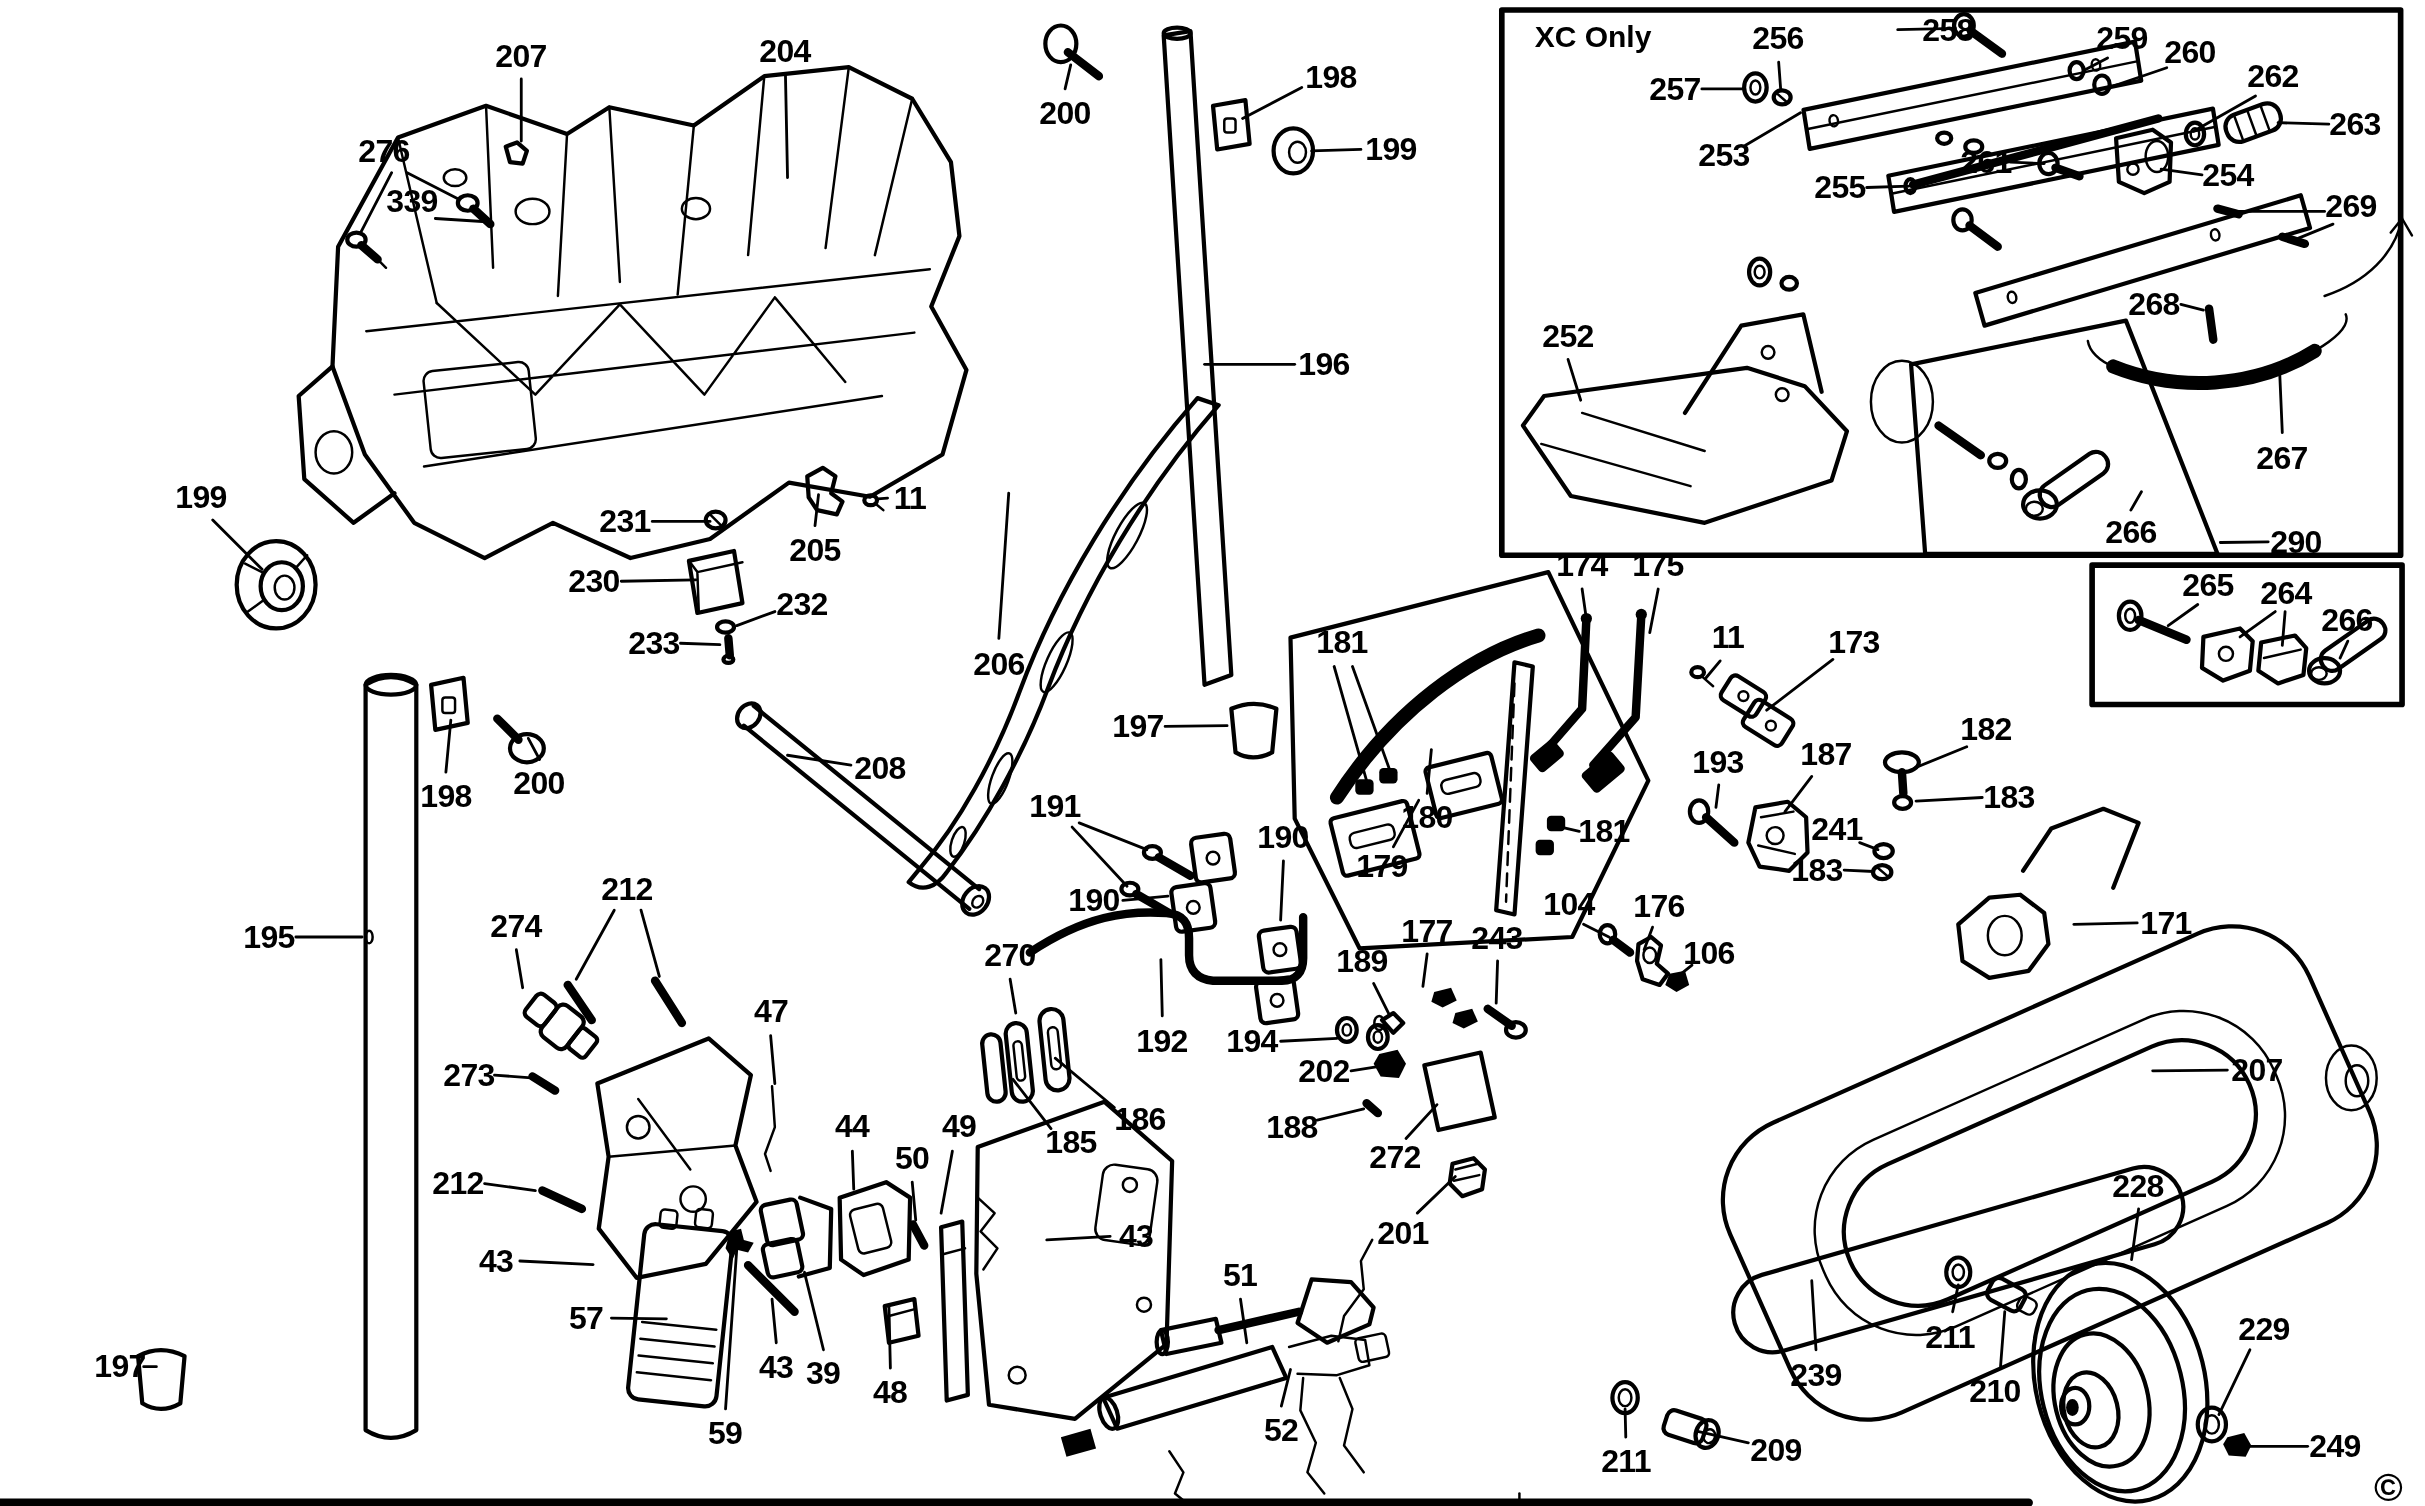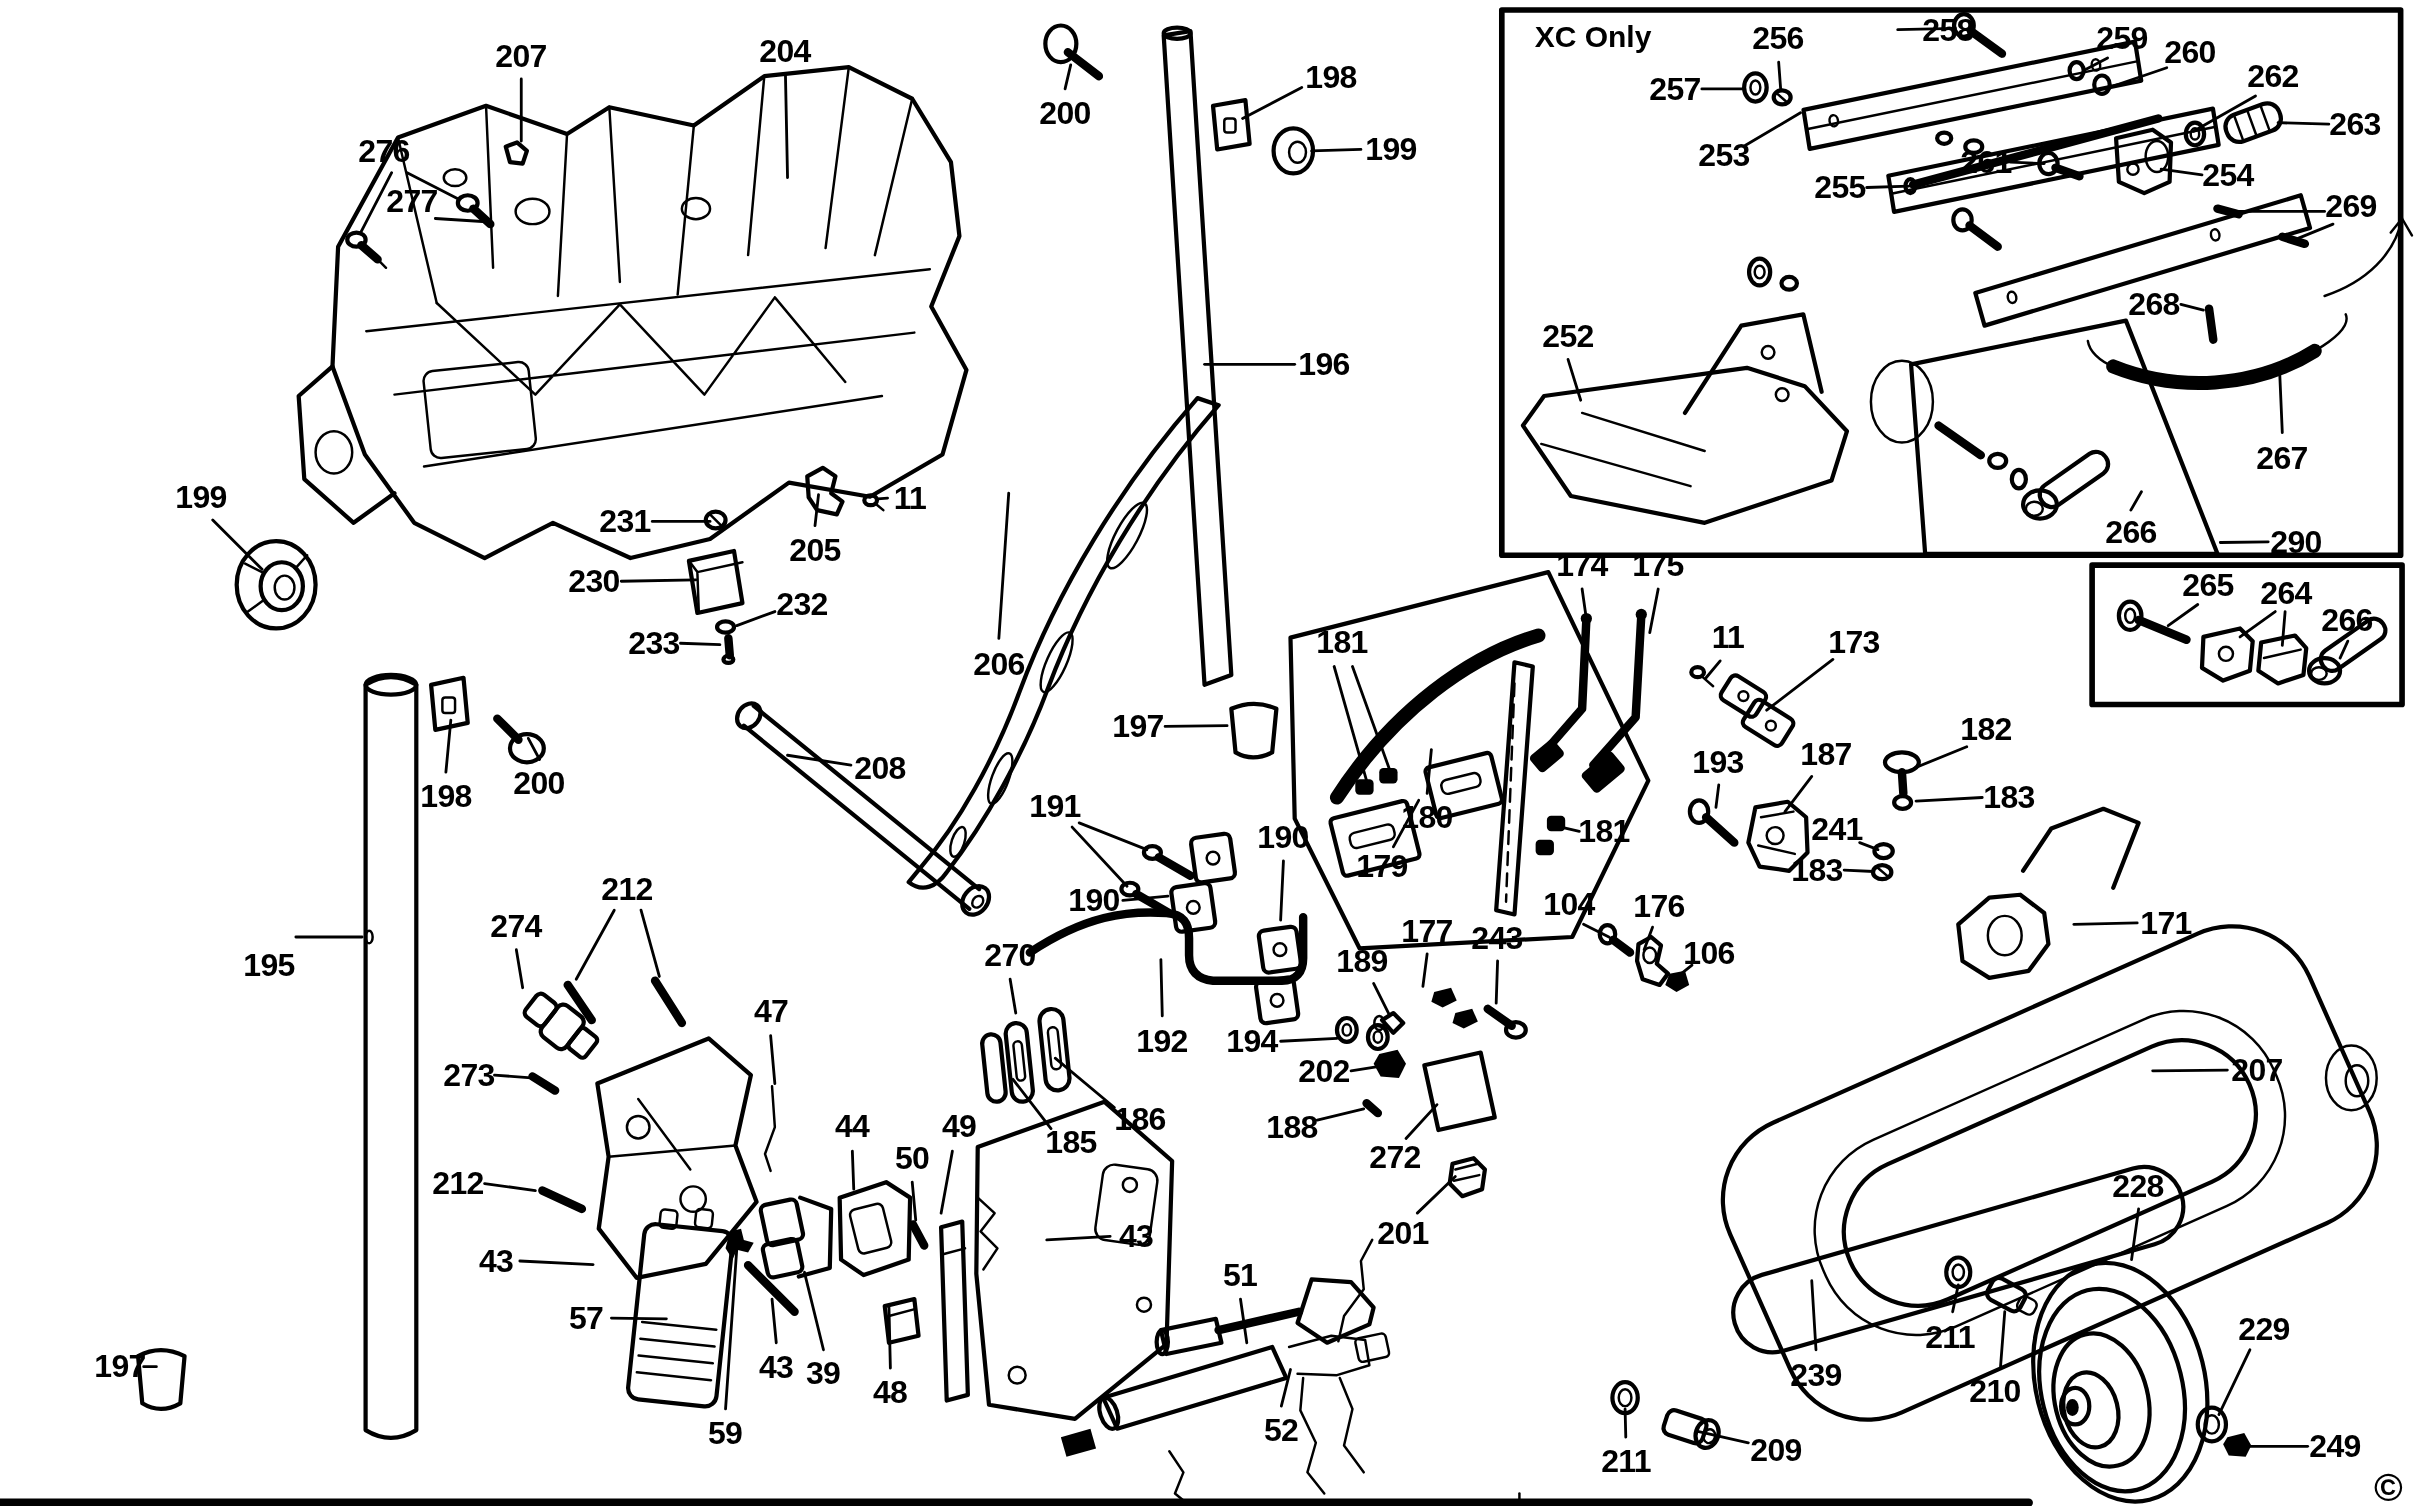--- a/index.html
+++ b/index.html
@@ -573,25 +573,25 @@
         <line x1="3333" y1="910" x2="3322" y2="934" class="ld" stroke="#000000"></line>
       </g>
 </svg>
 
 <div id="labels">
       <div class="plabel title" style="left: 1593px; top: 37px;">XC Only</div>
       <div class="plabel copyright" style="left: 2388px; top: 1487px;">©</div>
       <div class="plabel" style="left: 521px; top: 56px;">207</div>
       <div class="plabel" style="left: 785px; top: 51px;">204</div>
       <div class="plabel" style="left: 384px; top: 151px;">276</div>
-      <div class="plabel" style="left: 412px; top: 201px;">277</div>
+      <div class="plabel" style="left: 412px; top: 201px;">339</div>
       <div class="plabel" style="left: 201px; top: 497px;">199</div>
       <div class="plabel" style="left: 446px; top: 796px;">198</div>
       <div class="plabel" style="left: 539px; top: 783px;">200</div>
-      <div class="plabel" style="left: 269px; top: 937px; margin-top: 28px;">195</div>
+      <div class="plabel" style="left: 269px; top: 937px;">195</div>
       <div class="plabel" style="left: 120px; top: 1366px;">197</div>
       <div class="plabel" style="left: 1065px; top: 113px;">200</div>
       <div class="plabel" style="left: 1331px; top: 77px;">198</div>
       <div class="plabel" style="left: 1391px; top: 149px;">199</div>
       <div class="plabel" style="left: 1324px; top: 364px;">196</div>
       <div class="plabel" style="left: 625px; top: 521px;">231</div>
       <div class="plabel" style="left: 594px; top: 581px;">230</div>
       <div class="plabel" style="left: 802px; top: 604px;">232</div>
       <div class="plabel" style="left: 654px; top: 643px;">233</div>
       <div class="plabel" style="left: 815px; top: 550px;">205</div>

